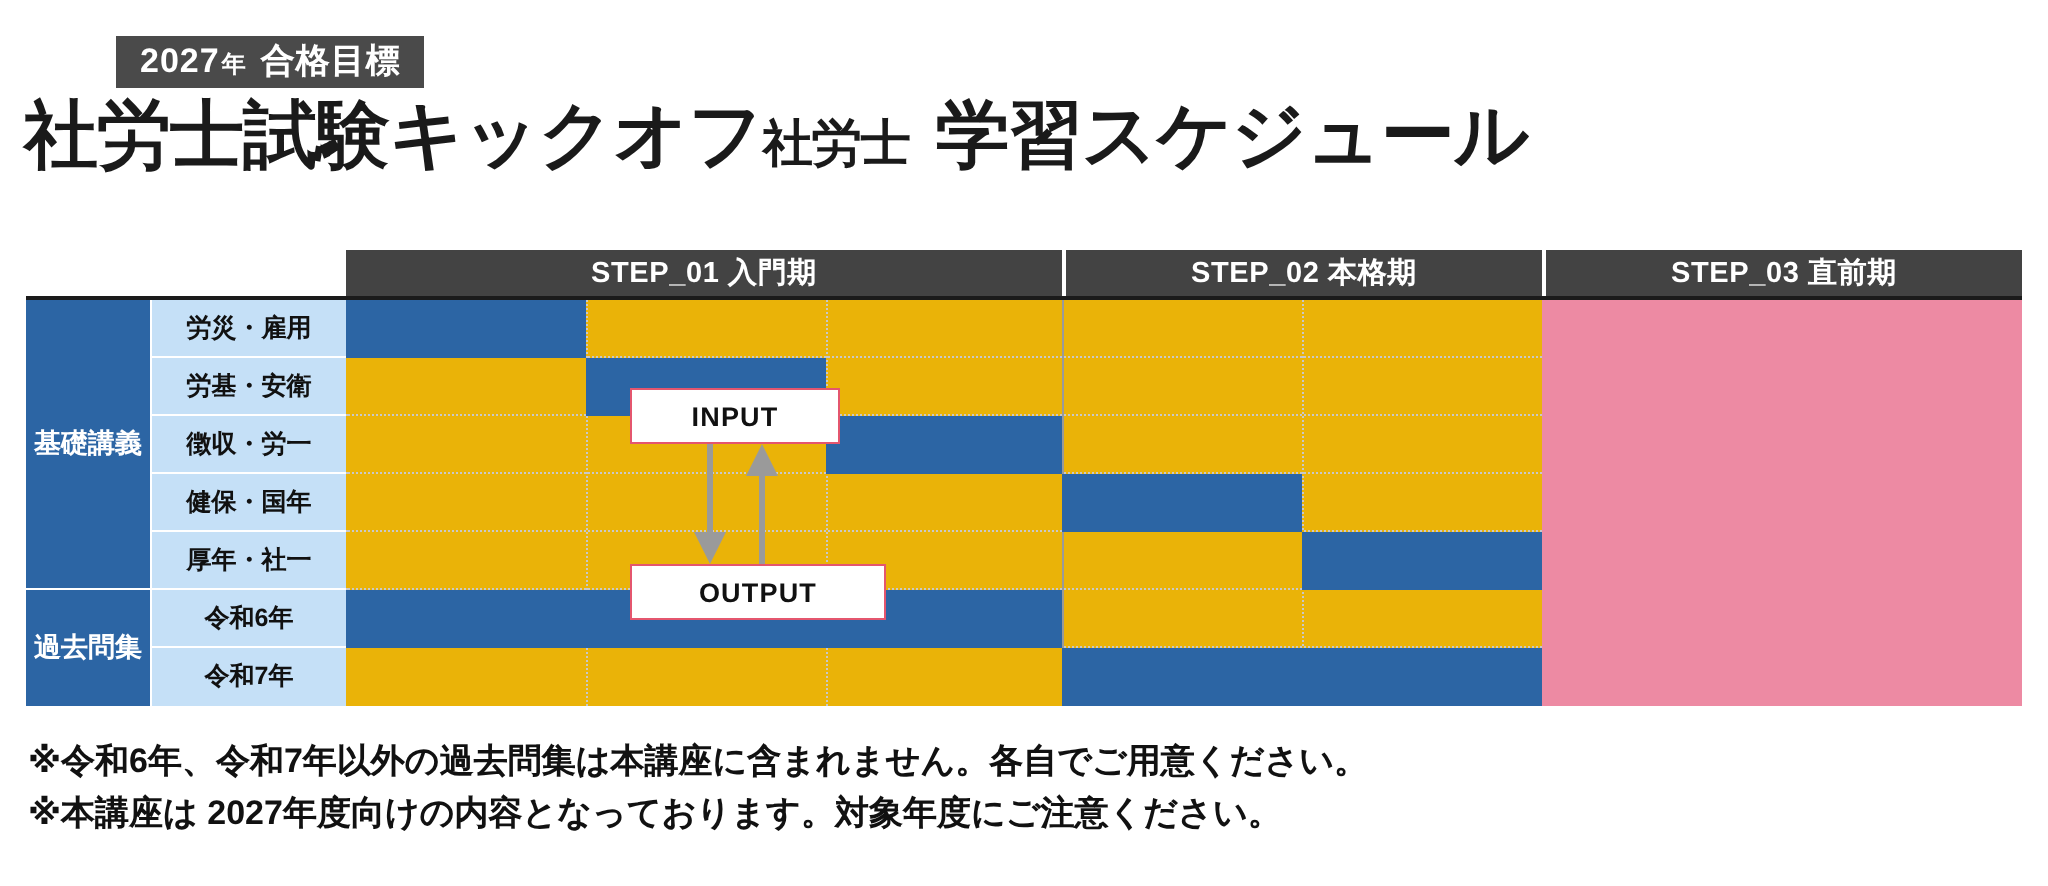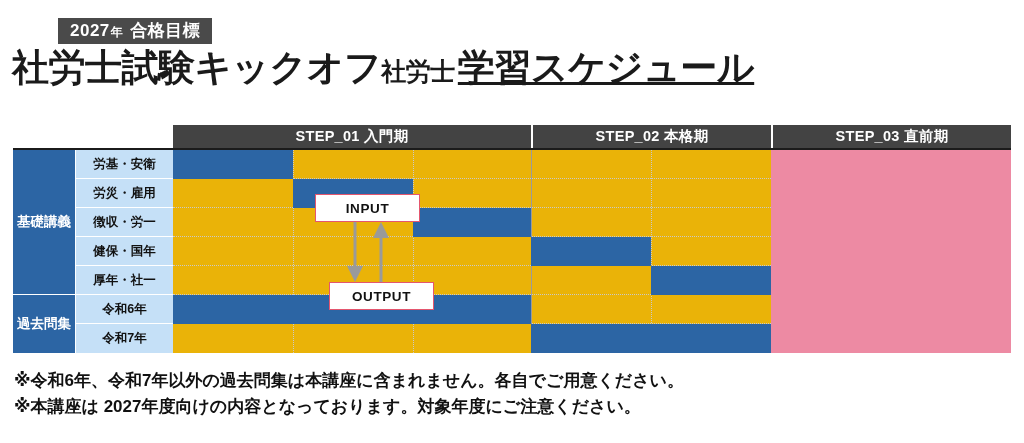--- a/index.html
+++ b/index.html
@@ -26,21 +26,21 @@
   .badge .yr{font-size:12px;font-weight:bold;margin:0 7px 0 1px;}
   .title{
     position:absolute;left:12px;top:48px;
     font-size:37px;font-weight:bold;
     letter-spacing:-.5px;
     line-height:1.1;
     white-space:nowrap;
     display:flex;align-items:baseline;
   }
   .title .small{font-size:25px;margin-left:0;}
-  .title .tail{margin-left:3px;text-decoration:underline;}
+  .title .tail{margin-left:13px;}
 
   
   .sched{position:absolute;left:13px;top:125px;width:998px;height:228px;}
 
   .steprow{position:absolute;left:160px;top:0;height:23px;width:838px;display:flex;}
   .step{
     background:#434343;color:#fff;
     font-size:14.5px;font-weight:bold;
     display:flex;align-items:center;justify-content:center;
     height:100%;
@@ -95,21 +95,21 @@
   .io{
     position:absolute;
     background:#ffffff;border:1.5px solid #e4566e;
     font-size:13.5px;font-weight:bold;color:#111;
     display:flex;align-items:center;justify-content:center;
     letter-spacing:.6px;
     box-sizing:border-box;
     z-index:5;
   }
   .io.input{left:142px;top:44px;width:105px;height:28px;}
-  .io.output{left:156px;top:132px;width:105px;height:28px;}
+  .io.output{left:142px;top:132px;width:128px;height:28px;}
   .arrows{position:absolute;left:142px;top:68px;width:105px;height:68px;z-index:4;}
 
   
   .notes{position:absolute;left:14px;top:368px;font-size:17px;font-weight:bold;line-height:1.55;color:#111;}
   .notes div{white-space:nowrap;}
 </style>
 </head>
 <body>
 
 <div class="page">
@@ -133,22 +133,22 @@
       <div class="step s2">STEP_02 本格期</div>
       <div class="step s3">STEP_03 直前期</div>
     </div>
 
     <div class="body">
 
       <div class="cat c1">基礎講義</div>
       <div class="cat c2">過去問集</div>
 
       <div class="labels">
+        <div class="lab">労災・雇用</div>
         <div class="lab">労基・安衛</div>
-        <div class="lab">労災・雇用</div>
         <div class="lab">徴収・労一</div>
         <div class="lab">健保・国年</div>
         <div class="lab">厚年・社一</div>
         <div class="lab">令和6年</div>
         <div class="lab">令和7年</div>
       </div>
 
       <div class="plot">
 
         <div class="gridrow" style="top:0px"></div>

